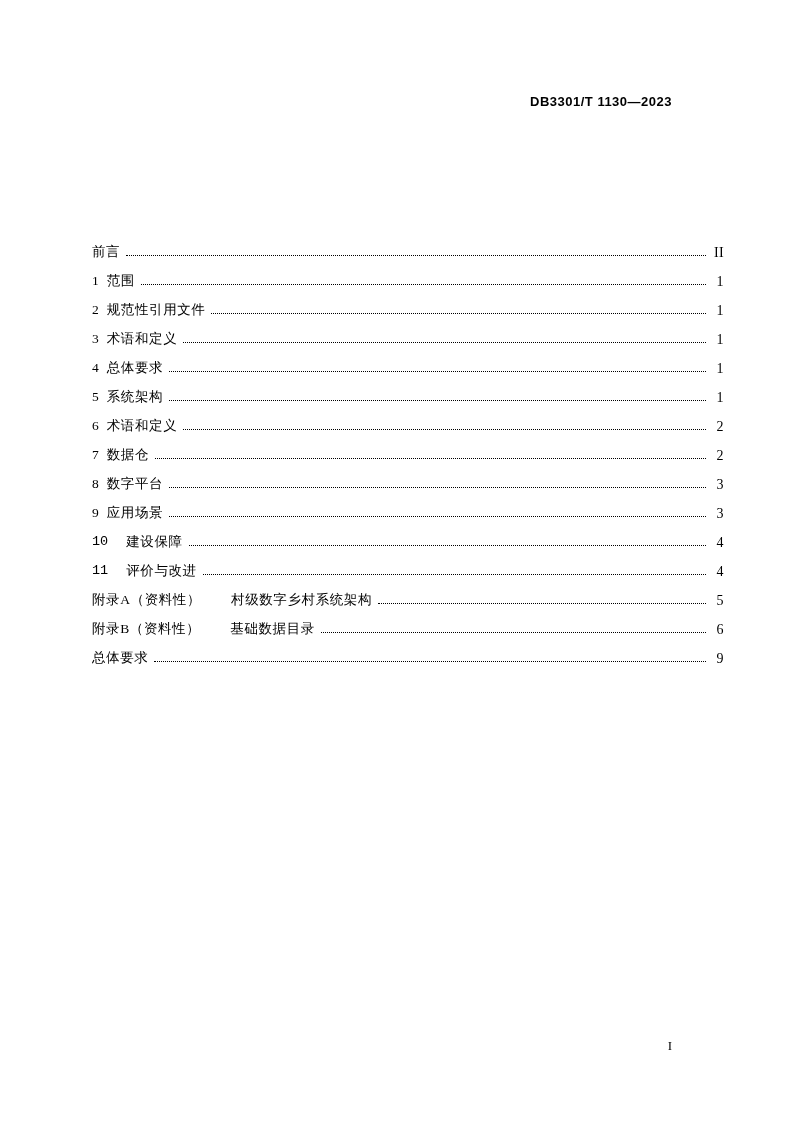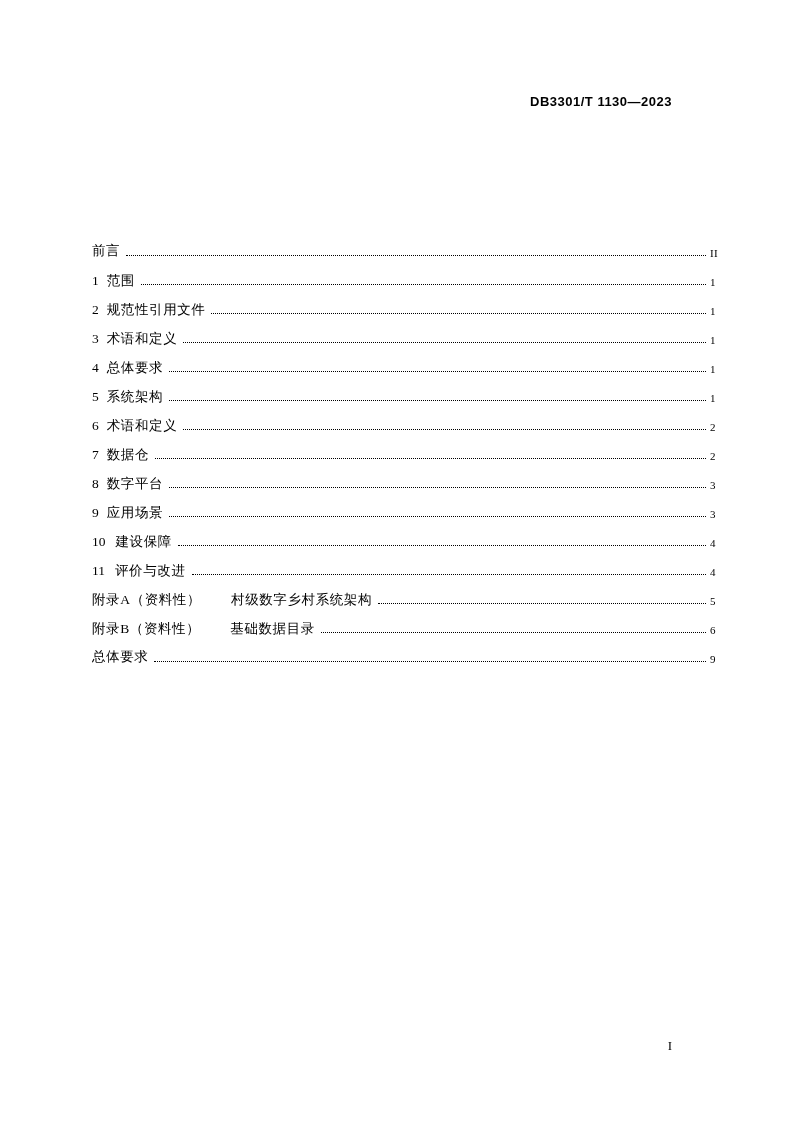--- a/index.html
+++ b/index.html
@@ -56,21 +56,22 @@
     line-height: 1.25;
     height: 29px;
     white-space: nowrap;
   }
   .toc-num {
     display: inline-block;
     min-width: 0;
     margin-right: 8px;
   }
   .toc-num.wide {
-    margin-right: 10px;
+    margin-right: 18px;
+    font-family: Liberation Mono, monospace;
   }
   .toc-label {
     letter-spacing: 0.6px;
   }
   .toc-annex-kind {
     letter-spacing: 0.6px;
     margin-right: 30px;
   }
   .dots {
     flex: 1 1 auto;
@@ -83,26 +84,26 @@
     content: "";
     position: absolute;
     left: 0;
     right: 0;
     bottom: 2px;
     height: 0;
     border-bottom: 1.5px dotted #000;
   }
   .toc-page {
     min-width: 14px;
-    font-size: 11px;
+    text-align: right;
+    font-size: 14px;
     letter-spacing: 0.4px;
   }
   .toc-row.plain .toc-label {
     margin-right: 0;
-    font-family: Liberation Mono, monospace;
   }
   .footer-page {
     position: absolute;
     right: 88px;
     bottom: 78px;
     font-family: "Liberation Serif", "DejaVu Serif", serif;
     font-size: 13px;
   }
 </style>
 </head>

